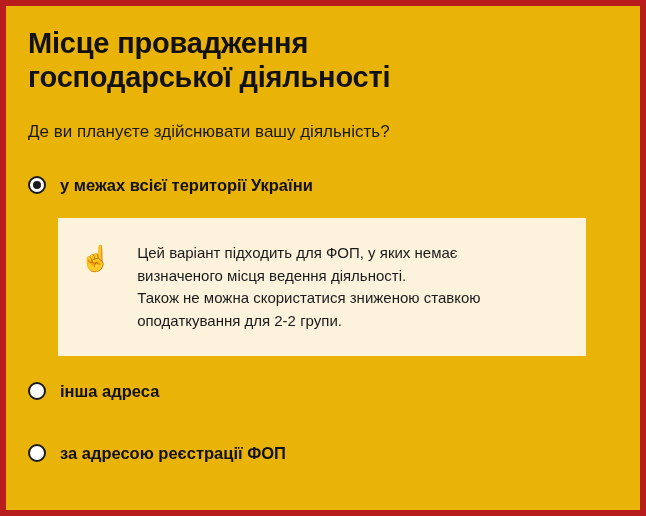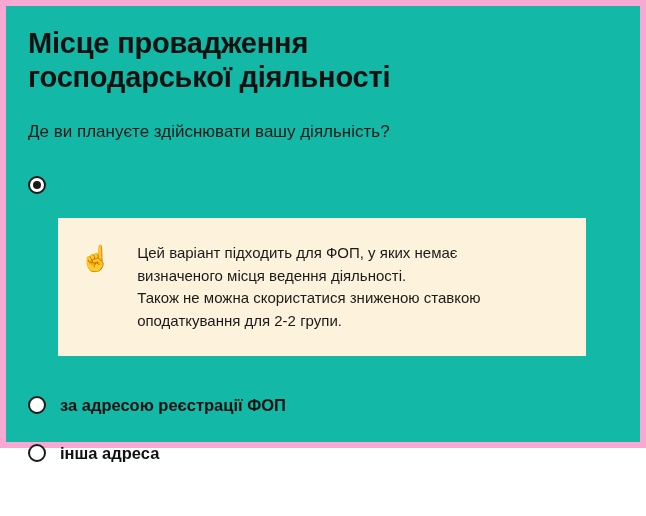--- a/index.html
+++ b/index.html
@@ -10,23 +10,23 @@
   body {
     width: 646px;
     height: 516px;
     font-family: "Liberation Sans", sans-serif;
     color: #1a1a1a;
     overflow: hidden;
   }
   .frame {
     box-sizing: border-box;
     width: 646px;
-    height: 448px;
-    border: 6px solid #f9a8d4;
-    background: #14b8a6;
+    height: 516px;
+    border: 6px solid #b91c1c;
+    background: #eab308;
     padding: 14px 22px 0 22px;
   }
   .page-title {
     font-size: 29px;
     font-weight: bold;
     line-height: 1.18;
     letter-spacing: -0.2px;
     margin: 6px 0 0 0;
     color: #111111;
     white-space: pre-line;
@@ -107,34 +107,35 @@
 
   <h1 class="page-title">Місце провадження
 господарської діяльності</h1>
 
   <p class="question">Де ви плануєте здійснювати вашу діяльність?</p>
 
   <div class="options">
 
     <div class="option-row first">
       <span class="radio checked"></span>
+      <span class="option-label">у межах всієї території України</span>
     </div>
 
     <div class="note-box">
       <span class="note-icon">☝️</span>
       <span class="note-text">Цей варіант підходить для ФОП, у яких немає
 визначеного місця ведення діяльності.
 Також не можна скористатися зниженою ставкою
 оподаткування для 2-2 групи.</span>
     </div>
 
+    <div class="option-row third">
+      <span class="radio"></span>
+      <span class="option-label">інша адреса</span>
+    </div>
+
     <div class="option-row second">
       <span class="radio"></span>
       <span class="option-label">за адресою реєстрації ФОП</span>
-    </div>
-
-    <div class="option-row third">
-      <span class="radio"></span>
-      <span class="option-label">інша адреса</span>
     </div>
 
   </div>
 </div>
 
 </body></html>

